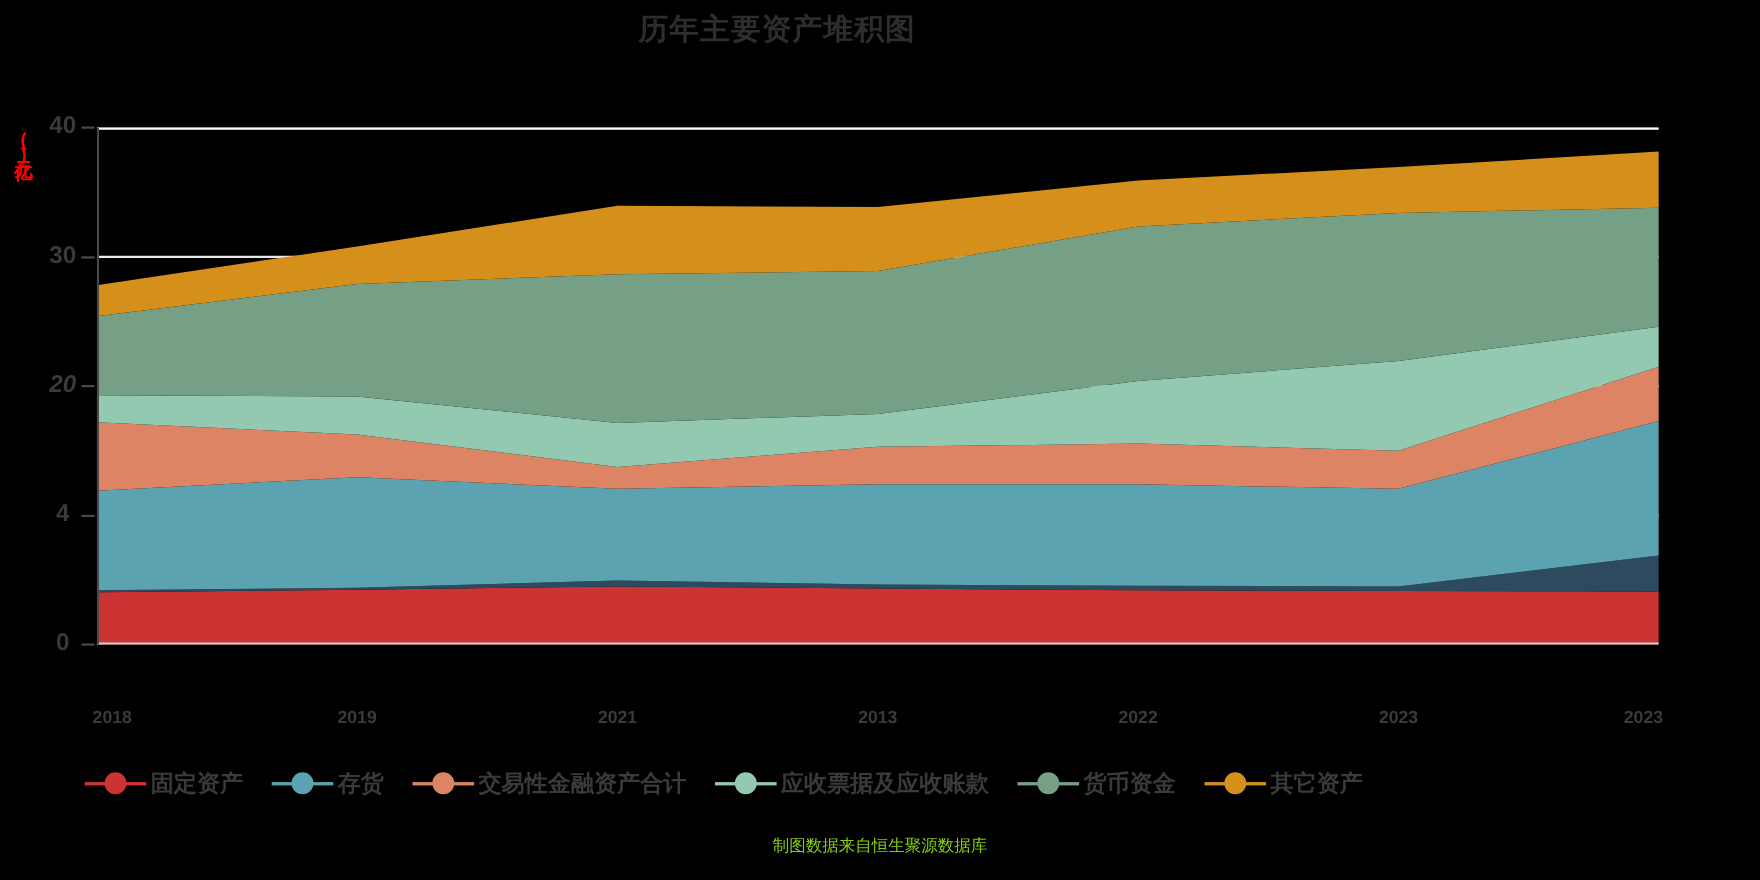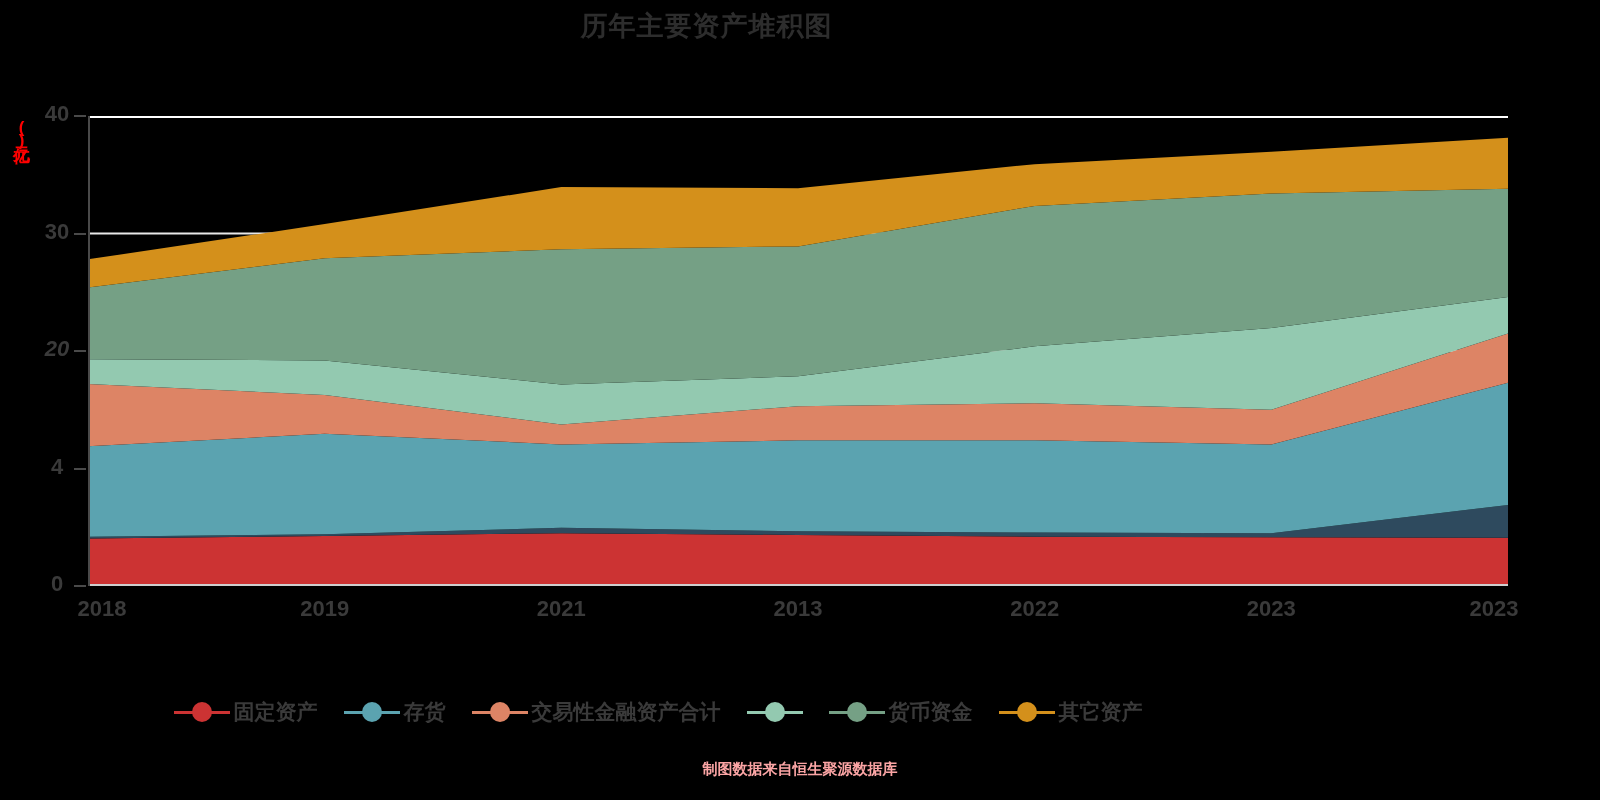--- a/index.html
+++ b/index.html
@@ -22,37 +22,37 @@
 
   .ytick{
     position:absolute;right:0;width:46px;text-align:center;
     color:#3a3a3a;font-size:22px;font-weight:bold;
   }
   #yaxis-ticks{position:absolute;left:22px;top:0;width:58px;height:800px;}
 
   #xaxis-ticks{position:absolute;left:0;top:596px;width:1600px;height:34px;}
   .xtick{
     position:absolute;transform:translateX(-50%);
-    color:#3a3a3a;font-size:22px;font-weight:bold;white-space:nowrap;
+    color:#3a3a3a;font-size:16px;font-weight:bold;white-space:nowrap;margin-top:48px;
   }
 
   #legend{
     position:absolute;left:0;top:698px;width:1316px;
     display:flex;justify-content:center;align-items:center;gap:26px;
     flex-wrap:nowrap;
   }
   .legend-item{display:flex;align-items:center;gap:0px;white-space:nowrap;}
   .legend-marker{position:relative;width:56px;height:22px;display:flex;align-items:center;justify-content:center;}
   .legend-marker .bar{position:absolute;left:0;top:10px;width:56px;height:3px;}
   .legend-marker .dot{position:relative;width:20px;height:20px;border-radius:50%;}
   .legend-label{color:#3a3a3a;font-size:21px;font-weight:bold;margin-left:4px;}
 
   #footer{
     position:absolute;left:0;top:760px;width:1600px;text-align:center;
-    color:#fca5a5;font-size:15px;font-weight:bold;letter-spacing:0px;
+    color:#84cc16;font-size:15px;font-weight:normal;letter-spacing:0px;
   }
 </style>
 </head>
 <body>
 
 <div id="stage">
 
   <div id="chart-title">历年主要资产堆积图</div>
 
   <div id="ylabel">(亿元)</div>
@@ -120,20 +120,21 @@
           <span class="bar" style="background: rgb(221, 132, 101);"></span>
           <span class="dot" style="background: rgb(221, 132, 101);"></span>
         </span>
         <span class="legend-label">交易性金融资产合计</span>
       </div>
       <div class="legend-item">
         <span class="legend-marker">
           <span class="bar" style="background: rgb(147, 201, 176);"></span>
           <span class="dot" style="background: rgb(147, 201, 176);"></span>
         </span>
+        <span class="legend-label">应收票据及应收账款</span>
       </div>
       <div class="legend-item">
         <span class="legend-marker">
           <span class="bar" style="background: rgb(117, 160, 133);"></span>
           <span class="dot" style="background: rgb(117, 160, 133);"></span>
         </span>
         <span class="legend-label">货币资金</span>
       </div>
       <div class="legend-item">
         <span class="legend-marker">

